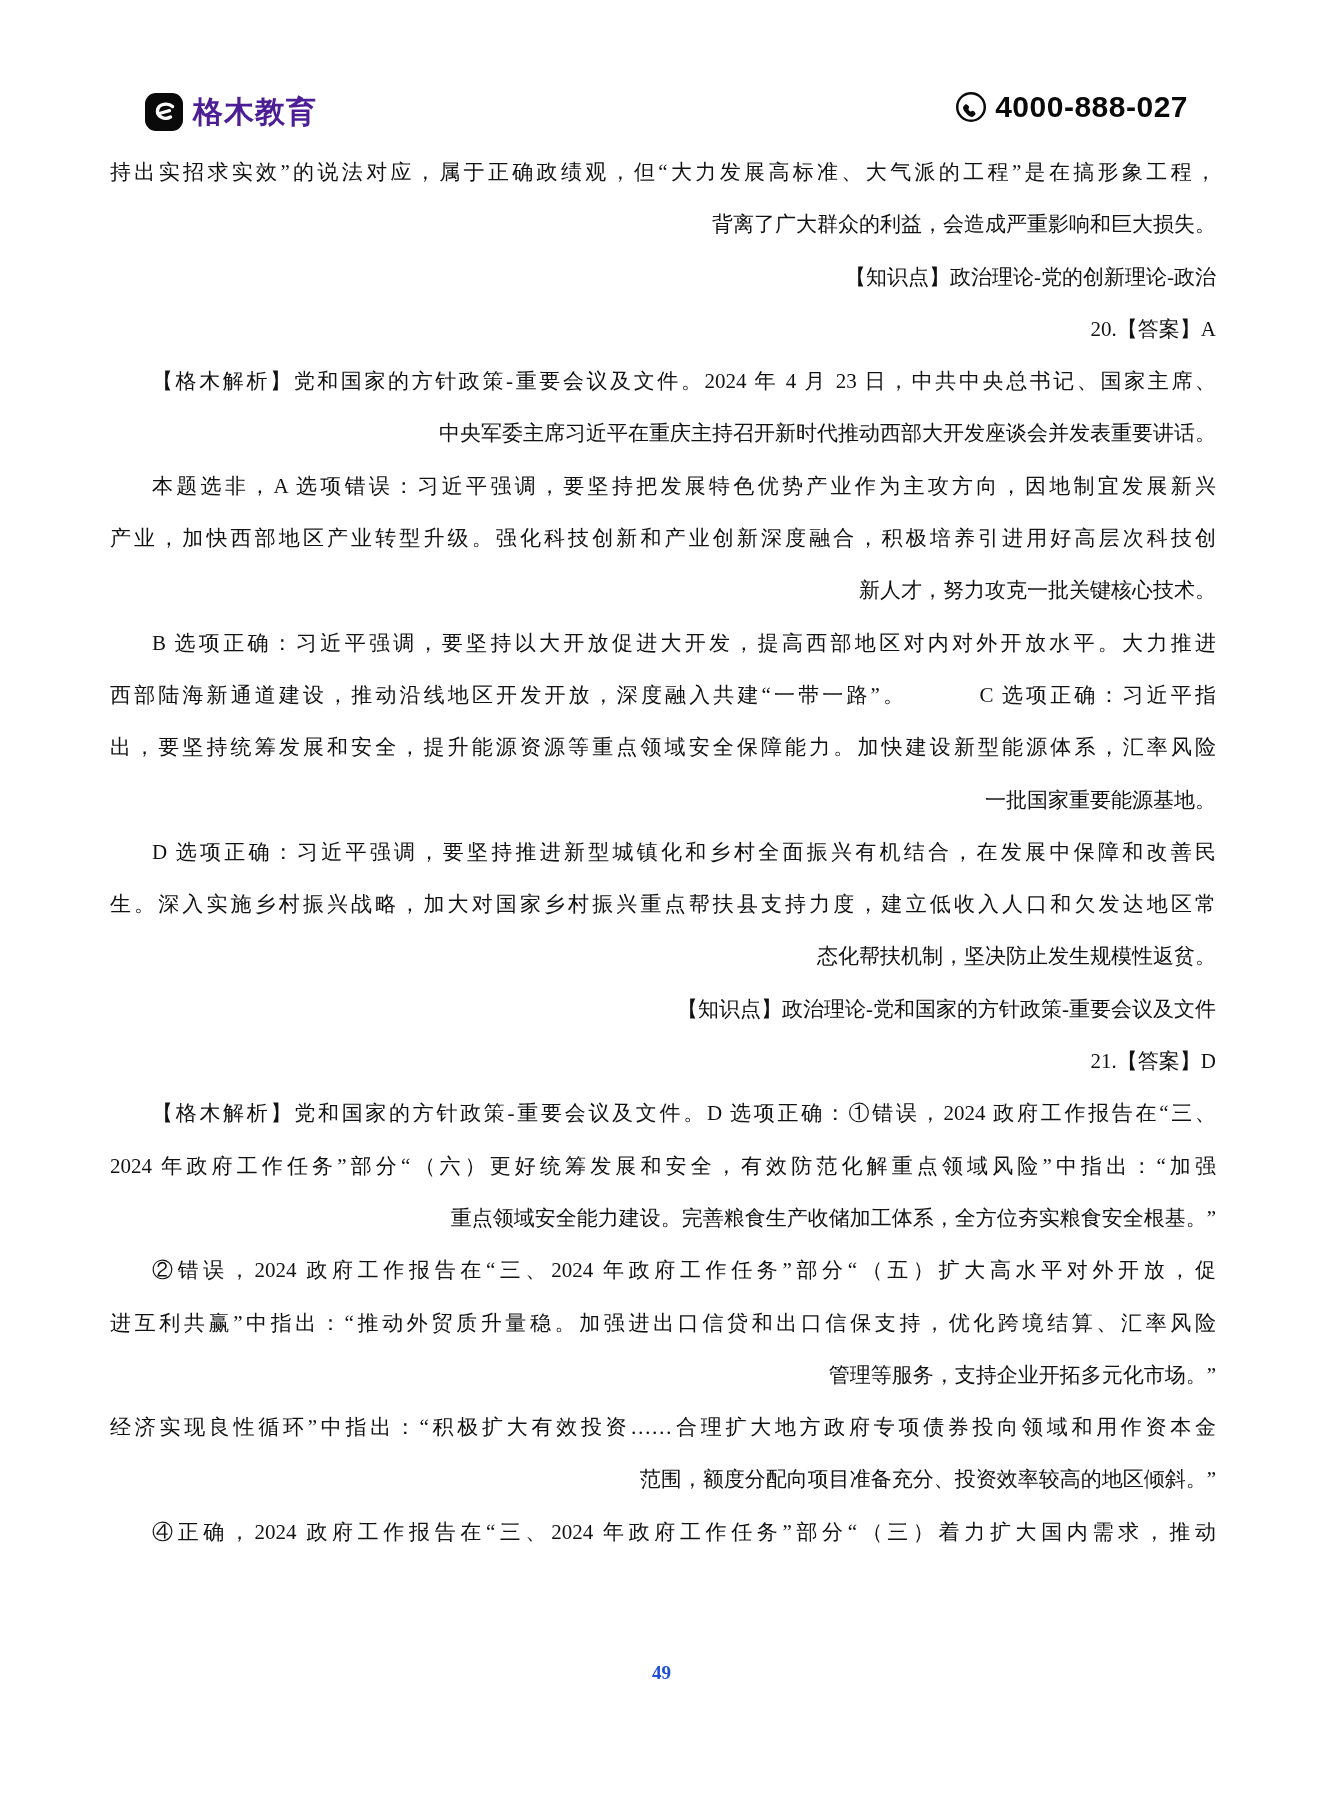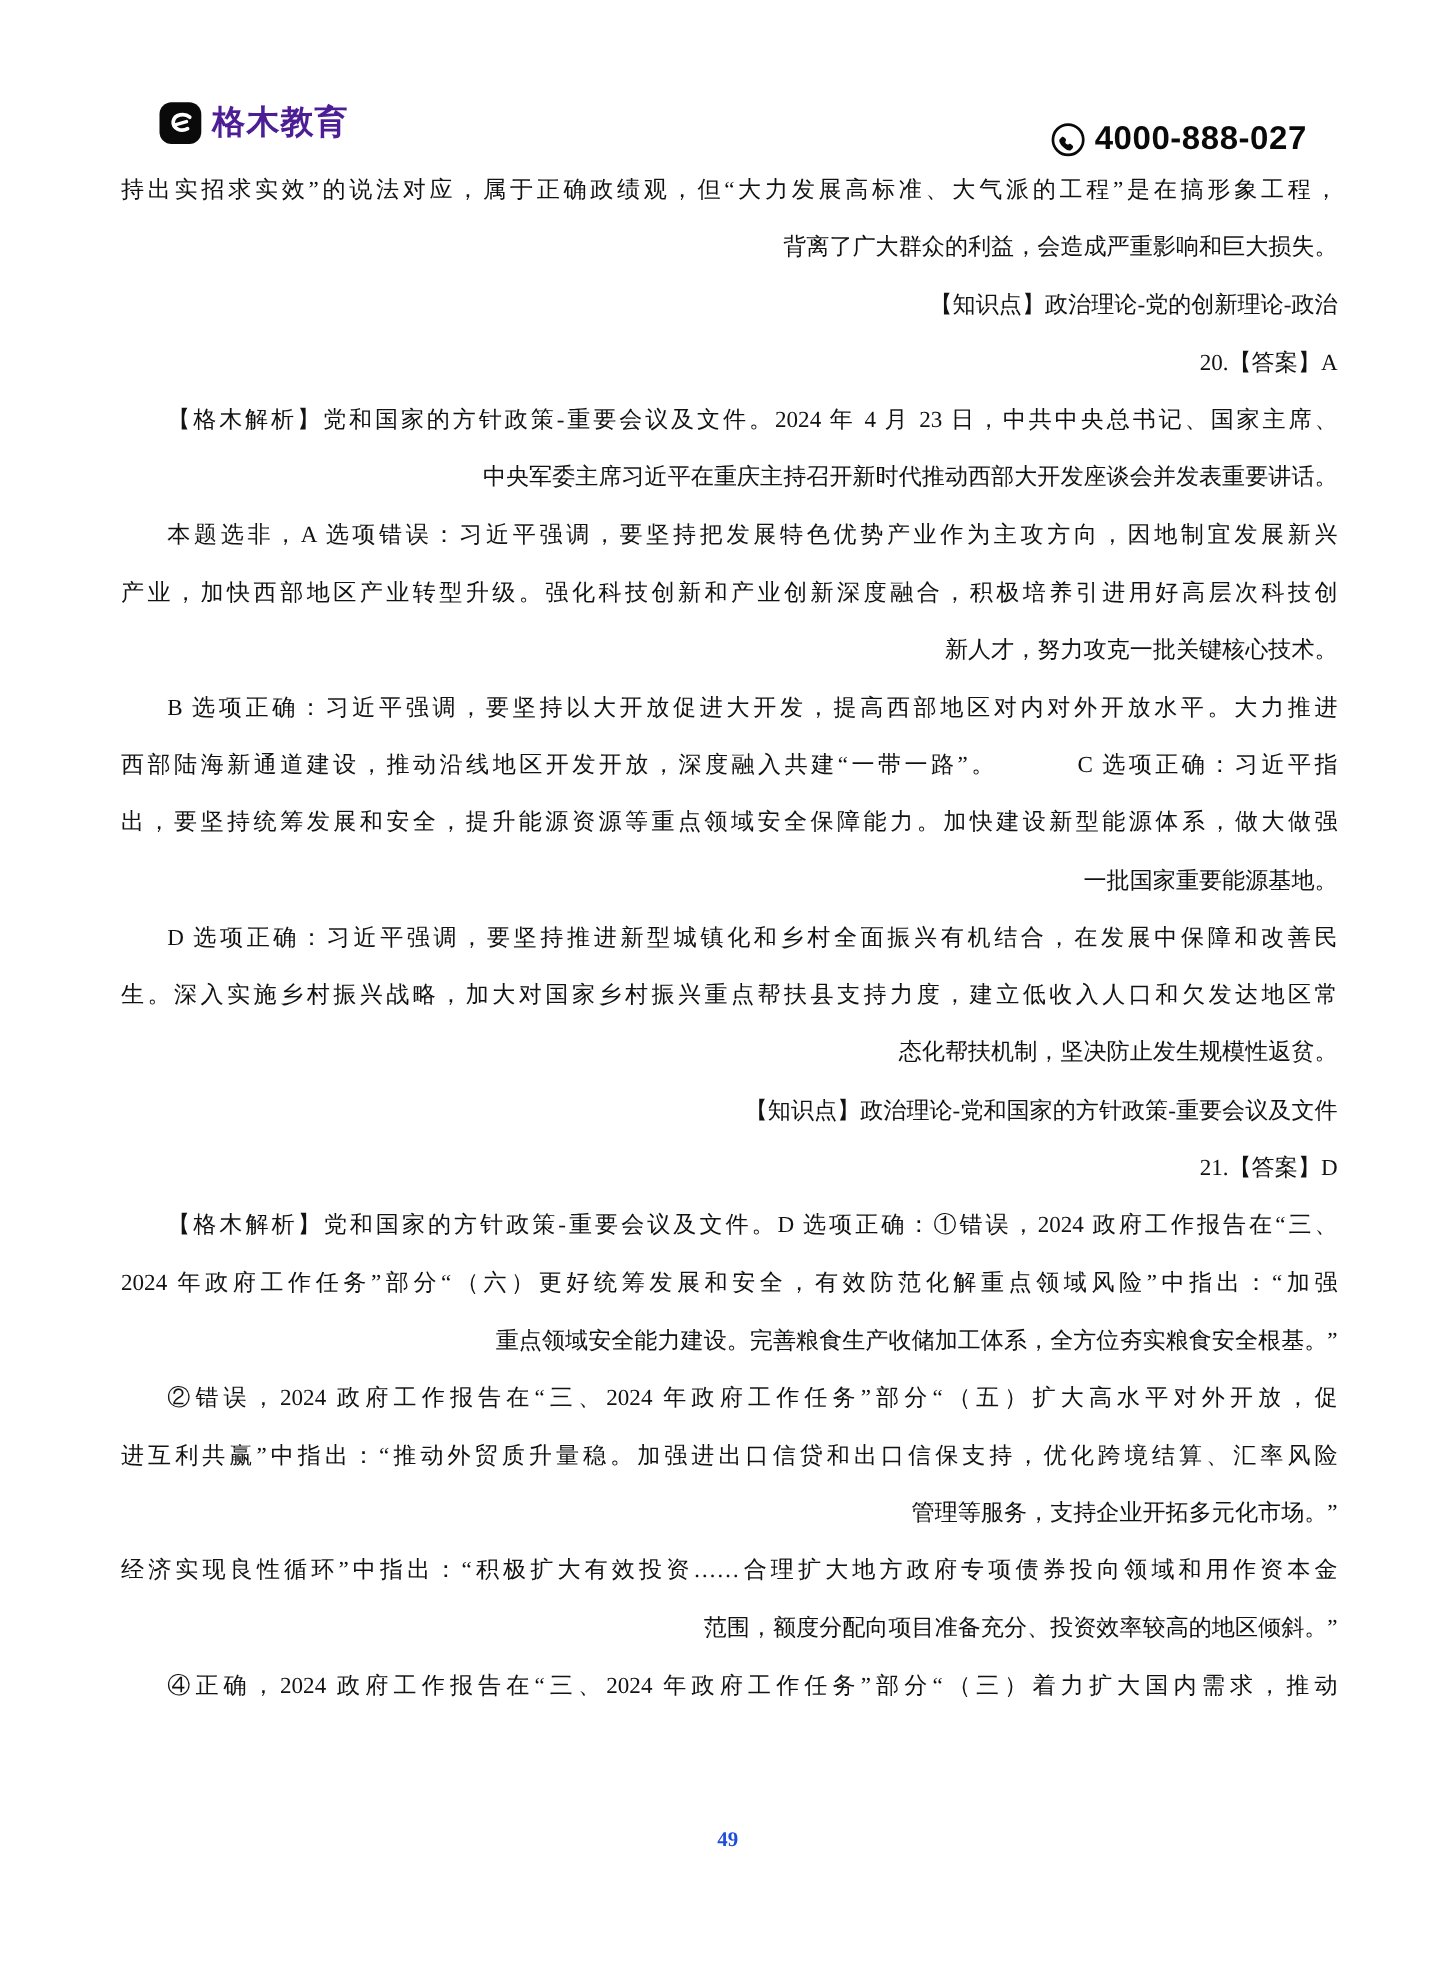--- a/index.html
+++ b/index.html
@@ -8,21 +8,21 @@
     font-family:"Liberation Serif","DejaVu Serif",serif;color:#111111;
   }
   
   .header{position:absolute;left:110px;top:88px;width:1106px;height:56px;}
   .brand{position:absolute;left:34px;top:4px;display:flex;align-items:center;gap:9px;}
   .brand-badge{width:40px;height:40px;display:block;}
   .brand-name{
     font-family:"Liberation Sans","DejaVu Sans",sans-serif;
     font-size:30px;font-weight:700;color:#4c1d95;letter-spacing:1px;line-height:40px;
   }
-  .phone{position:absolute;right:28px;top:20px;display:flex;align-items:flex-end;gap:7px;}
+  .phone{position:absolute;right:28px;top:1px;display:flex;align-items:center;gap:7px;}
   .phone-badge{width:34px;height:34px;display:block;}
   .phone-number{
     font-family:"Liberation Sans","DejaVu Sans",sans-serif;
     font-size:30px;font-weight:700;color:#0a0a0a;letter-spacing:.5px;line-height:36px;
   }
   
   .content{position:absolute;left:110px;top:146px;width:1106px;}
   .line{
     height:52.3px;line-height:52.3px;font-size:21px;color:#121212;
     overflow:visible;white-space:nowrap;text-align:right;
@@ -61,21 +61,21 @@
     <div class="line">背离了广大群众的利益，会造成严重影响和巨大损失。</div>
     <div class="line indent">【知识点】政治理论-党的创新理论-政治</div>
     <div class="line indent">20.【答案】A</div>
     <div class="line indent fill">【格木解析】党和国家的方针政策-重要会议及文件。2024 年 4 月 23 日，中共中央总书记、国家主席、</div>
     <div class="line">中央军委主席习近平在重庆主持召开新时代推动西部大开发座谈会并发表重要讲话。</div>
     <div class="line indent fill">本题选非，A 选项错误：习近平强调，要坚持把发展特色优势产业作为主攻方向，因地制宜发展新兴</div>
     <div class="line fill">产业，加快西部地区产业转型升级。强化科技创新和产业创新深度融合，积极培养引进用好高层次科技创</div>
     <div class="line">新人才，努力攻克一批关键核心技术。</div>
     <div class="line indent fill">B 选项正确：习近平强调，要坚持以大开放促进大开发，提高西部地区对内对外开放水平。大力推进</div>
     <div class="line fill">西部陆海新通道建设，推动沿线地区开发开放，深度融入共建“一带一路”。　　　C 选项正确：习近平指</div>
-    <div class="line fill">出，要坚持统筹发展和安全，提升能源资源等重点领域安全保障能力。加快建设新型能源体系，做大做强</div>
+    <div class="line fill">出，要坚持统筹发展和安全，提升能源资源等重点领域安全保障能力。加快建设新型能源体系，汇率风险</div>
     <div class="line">一批国家重要能源基地。</div>
     <div class="line indent fill">D 选项正确：习近平强调，要坚持推进新型城镇化和乡村全面振兴有机结合，在发展中保障和改善民</div>
     <div class="line fill">生。深入实施乡村振兴战略，加大对国家乡村振兴重点帮扶县支持力度，建立低收入人口和欠发达地区常</div>
     <div class="line">态化帮扶机制，坚决防止发生规模性返贫。</div>
     <div class="line indent">【知识点】政治理论-党和国家的方针政策-重要会议及文件</div>
     <div class="line indent">21.【答案】D</div>
     <div class="line indent fill">【格木解析】党和国家的方针政策-重要会议及文件。D 选项正确：①错误，2024 政府工作报告在“三、</div>
     <div class="line fill">2024 年政府工作任务”部分“（六）更好统筹发展和安全，有效防范化解重点领域风险”中指出：“加强</div>
     <div class="line">重点领域安全能力建设。完善粮食生产收储加工体系，全方位夯实粮食安全根基。”</div>
     <div class="line indent fill">②错误，2024 政府工作报告在“三、2024 年政府工作任务”部分“（五）扩大高水平对外开放，促</div>

